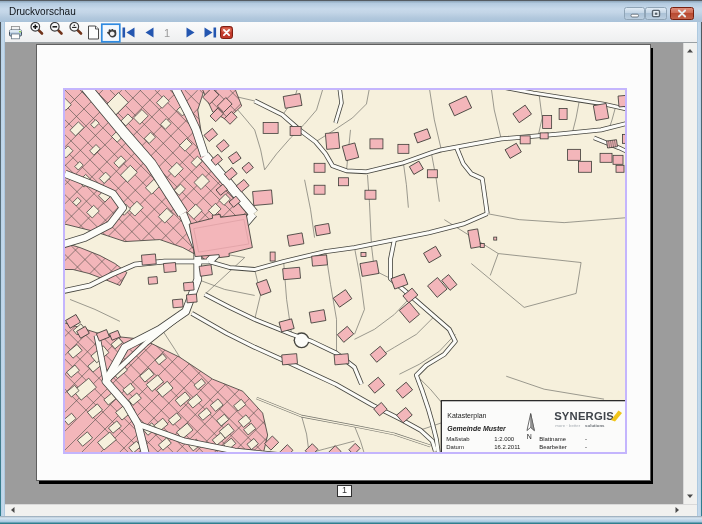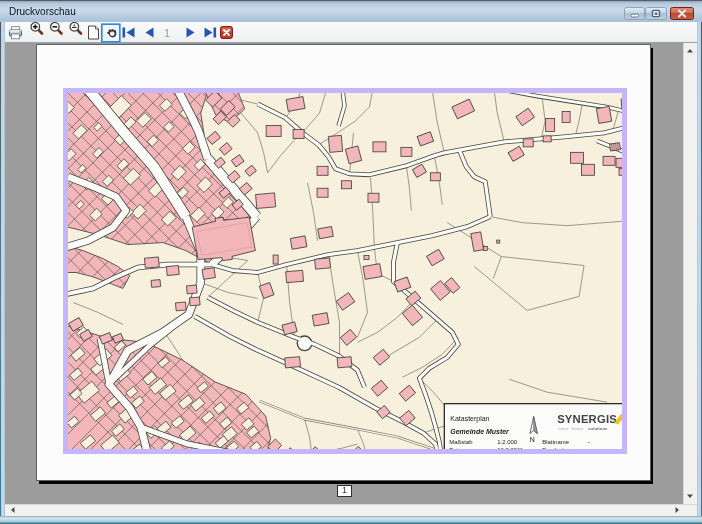--- a/index.html
+++ b/index.html
@@ -85,21 +85,21 @@
         <g transform="translate(215.5,4.5)">
       <rect x="0" y="0" width="12" height="12" rx="2.2" fill="#c0392b" stroke="#7e1f12" stroke-width="1"></rect>
       <rect x="1" y="1" width="10" height="5" rx="1.8" fill="#da6a55" opacity="0.85"></rect>
       <path d="M 3.4,3.4 L 8.6,8.6 M 8.6,3.4 L 3.4,8.6" stroke="#fff" stroke-width="1.8" stroke-linecap="round"></path>
     </g>
       </svg>
   </div>
   <div class="abs" style="left:5px;top:43px;width:678px;height:461px;background:#9c9c9c"></div>
   <div class="abs" style="left:39px;top:48px;width:614px;height:436px;background:#000"></div>
   <div class="abs" style="left:36px;top:44px;width:614.5px;height:437px;background:#fcfcfc;border:1px solid #5f5f5f"></div>
-  <div class="abs" style="left:63px;top:88px;width:564px;height:366px;border:5px solid #c4b5fd;box-sizing:border-box;overflow:hidden">
+  <div class="abs" style="left:63px;top:88px;width:564px;height:366px;border:2px solid #c4b5fd;box-sizing:border-box;overflow:hidden">
     <svg width="562" height="364" viewBox="0 0 563 365" preserveAspectRatio="none" style="position:absolute;left:0;top:0">
         <defs>
           <clipPath id="cp1">
             <path d="M -2,-2 L 140,-2 L 133,20 L 140,66 L 189,124 L 170,148 L 144,172 L 118,158 L 95,150 L 60,152 L 30,142 L -2,134 Z"></path>
             <path d="M 137,-2 L 170,-2 L 177,16 L 162,30 L 148,22 Z"></path>
             <path d="M -2,153 L 15,158 L 35,166 L 50,174 L 62,183 L 55,196 L 40,190 L 24,184 L 8,180 L -2,180 Z"></path>
             <path d="M -2,233 L 40,246 L 78,250 L 115,268 L 148,290 L 178,302 L 198,324 L 203,346 L 198,367 L -2,367 Z"></path>
           </clipPath>
         </defs>
         <rect x="0" y="0" width="563" height="365" fill="#f6f0dc"></rect>

